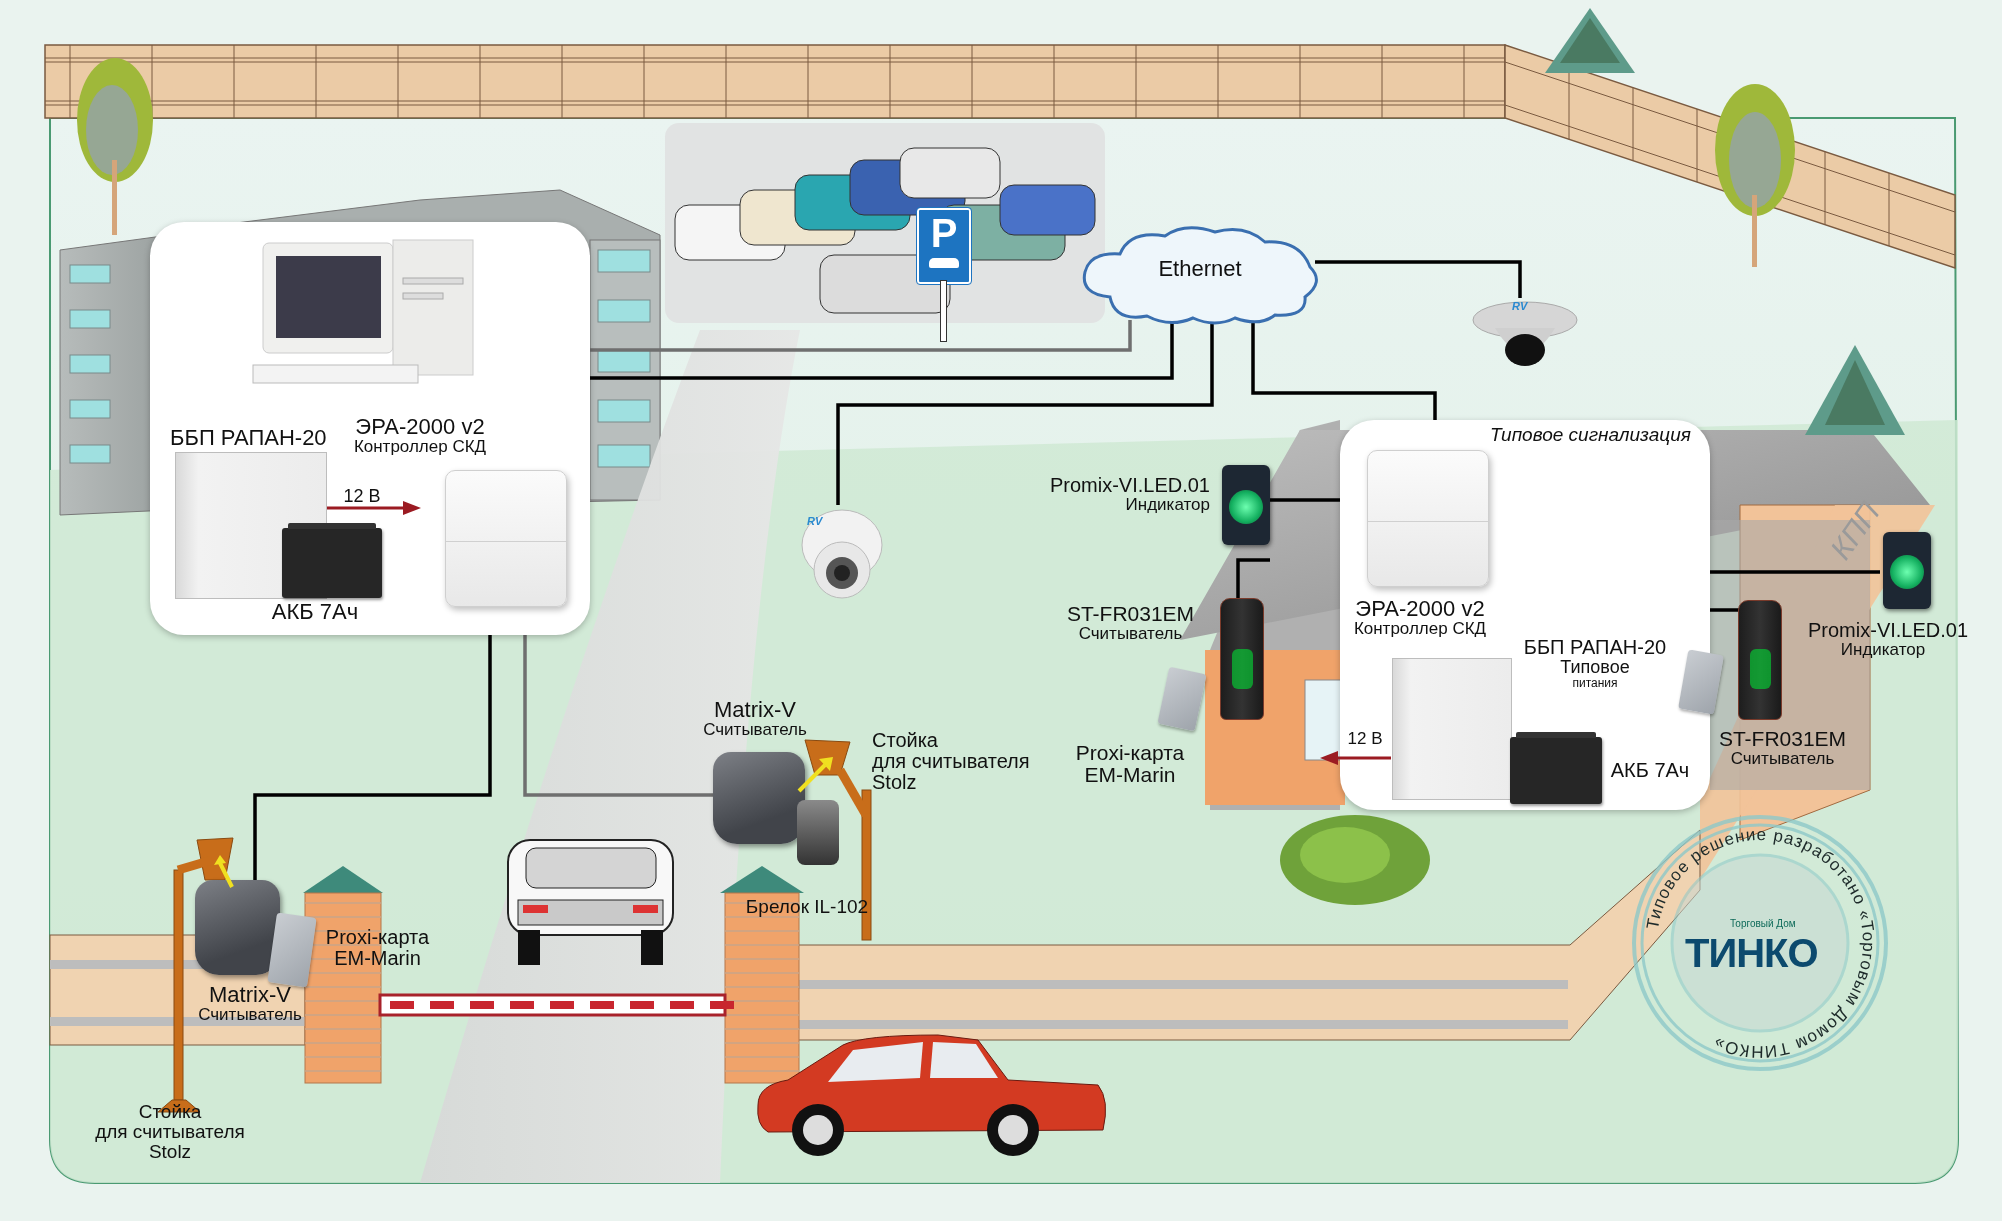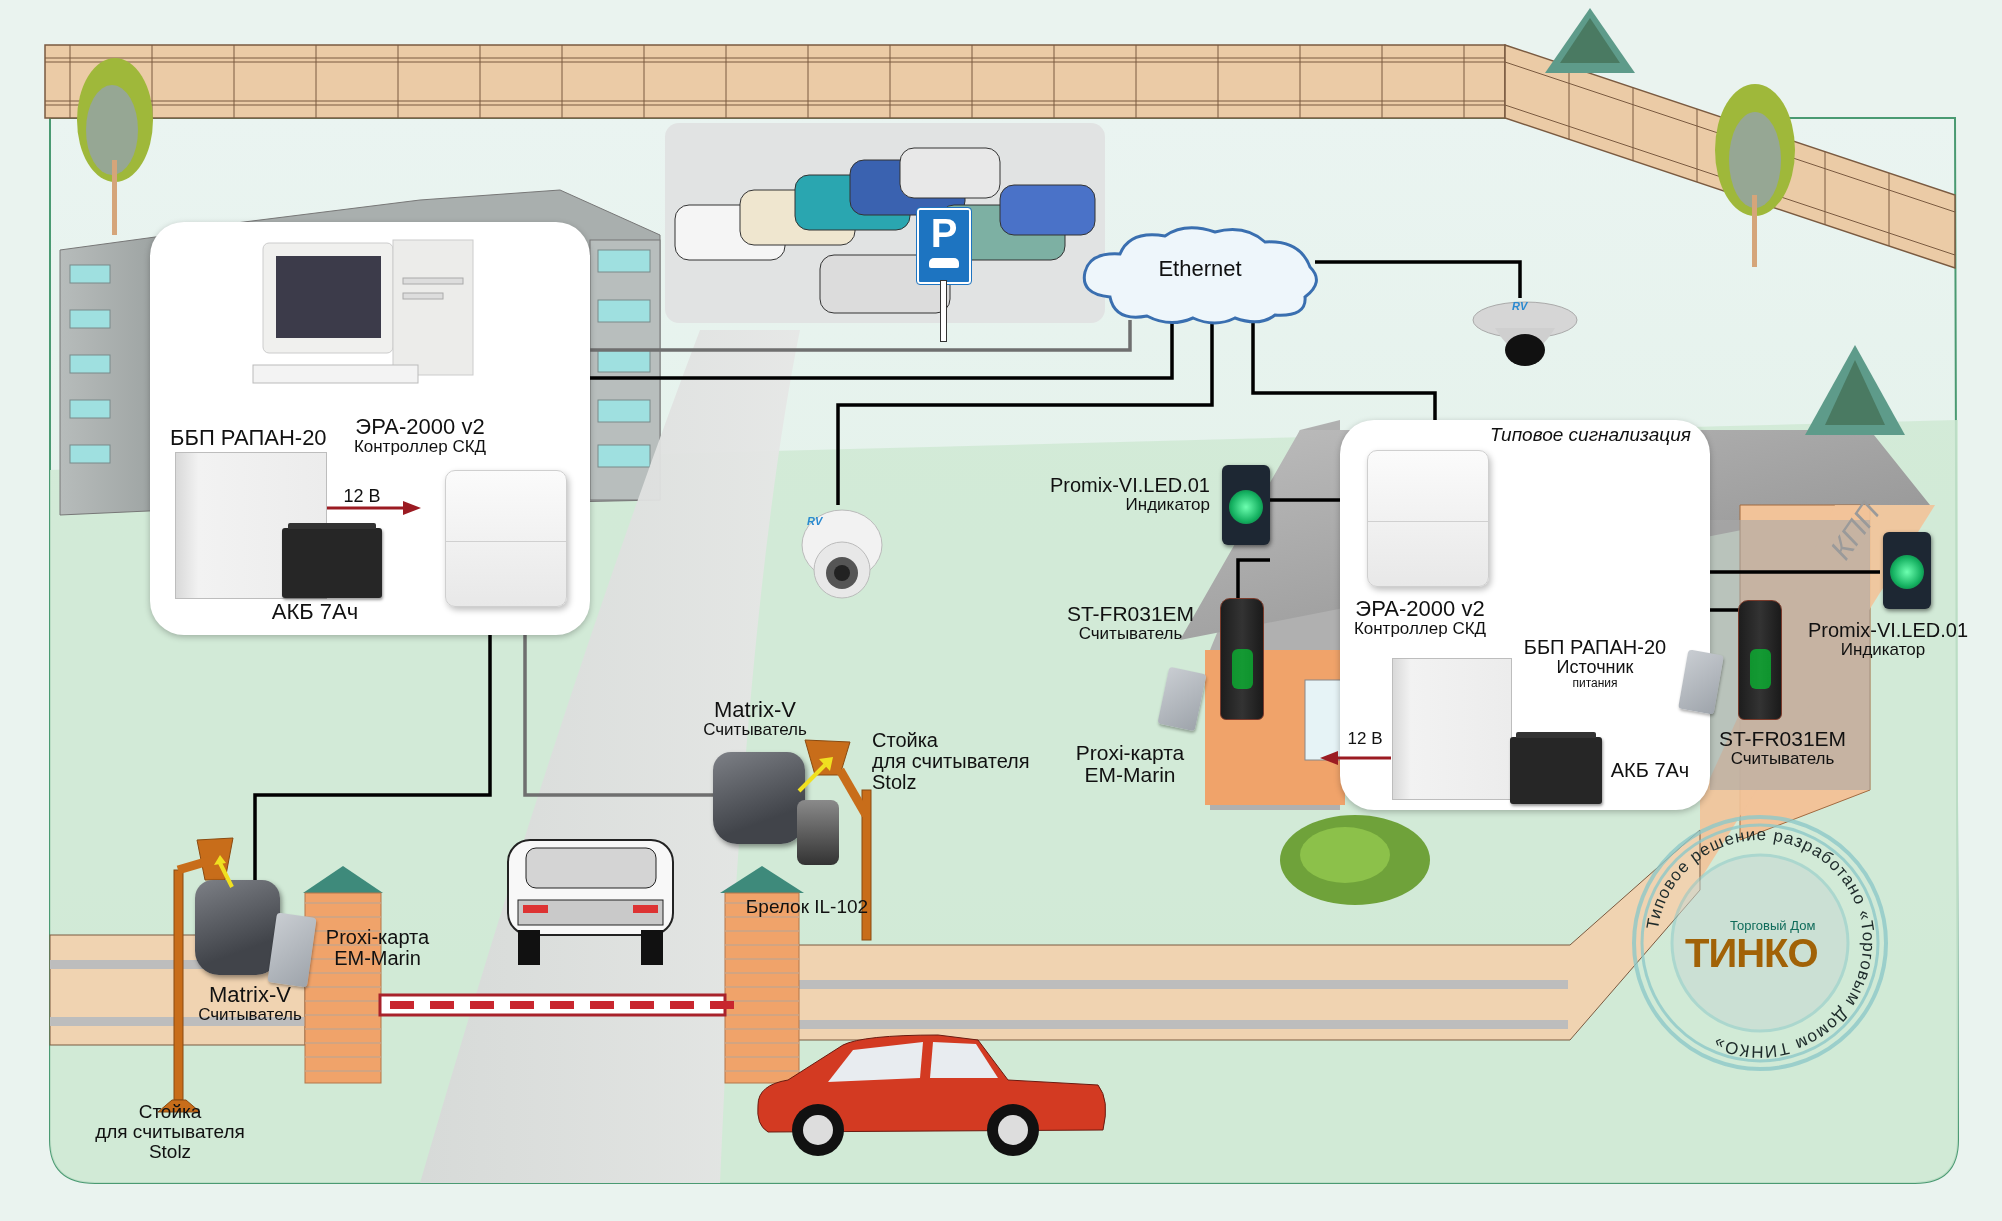--- a/index.html
+++ b/index.html
@@ -333,21 +333,21 @@
 
   <div class="panel" style="left:1340px;top:420px;width:370px;height:390px"></div>
   <div class="lbl" style="left:1478px;top:425px;width:225px;font-size:19px;font-style:italic">Типовое сигнализация</div>
   <div class="device ctrl" style="left:1367px;top:450px;width:120px;height:135px"></div>
   <div class="lbl" style="left:1345px;top:597px;width:150px">
     <span class="l1">ЭРА-2000 v2</span>
     <span class="l2">Контроллер СКД</span>
   </div>
   <div class="lbl" style="left:1520px;top:637px;width:150px;font-size:20px">
     <span style="display:block">ББП РАПАН-20</span>
-    <span style="display:block;font-size:18px">Источник</span>
+    <span style="display:block;font-size:18px">Типовое</span>
     <span style="display:block;font-size:12px">питания</span>
   </div>
   <div class="device psu" style="left:1392px;top:658px;width:118px;height:140px"></div>
   <div class="device battery" style="left:1510px;top:737px;width:92px;height:67px"></div>
   <div class="lbl" style="left:1605px;top:760px;width:90px;font-size:20px">АКБ 7Ач</div>
   <div class="lbl" style="left:1340px;top:730px;width:50px;font-size:17px">12 В</div>
   <svg class="abs" style="left:1318px;top:748px" width="75" height="20">
     <line x1="18" y1="10" x2="73" y2="10" stroke="#9b1b22" stroke-width="3"></line>
       <polygon points="20,3 2,10 20,17" fill="#9b1b22"></polygon>
   </svg>
@@ -449,17 +449,17 @@
   <div class="abs" style="left:1630px;top:813px;width:260px;height:260px">
     <svg width="260" height="260">
       <defs>
           <path id="ringPath" d="M130 130 m-103 0 a103 103 0 1 1 206 0 a103 103 0 1 1 -206 0"></path>
         </defs>
       <circle cx="130" cy="130" r="126" fill="none" stroke="#8dc8c8" stroke-width="4" opacity="0.8"></circle>
       <circle cx="130" cy="130" r="118" fill="none" stroke="#8dc8c8" stroke-width="3" opacity="0.8"></circle>
       <circle cx="130" cy="130" r="88" fill="#c7d8d3" opacity="0.55" stroke="#8dc8c8" stroke-width="3"></circle>
       <text class="stamp-text"><textPath href="#ringPath" startOffset="2%" id="ringTextPath">Типовое решение разработано «Торговым Домом ТИНКО»</textPath></text>
     </svg>
-    <div class="abs" style="left:100px;top:105px;font-size:13px;color:#0f6b5a">Торговый Дом</div>
-    <div class="abs" style="left:55px;top:118px;font-size:40px;font-weight:bold;color:#a16207;letter-spacing:-1px">ТИНКО</div>
+    <div class="abs" style="left:100px;top:105px;font-size:10px;color:#0f6b5a">Торговый Дом</div>
+    <div class="abs" style="left:55px;top:118px;font-size:40px;font-weight:bold;color:#0c4a6e;letter-spacing:-1px">ТИНКО</div>
   </div>
 
 </div>
 
 </body></html>

